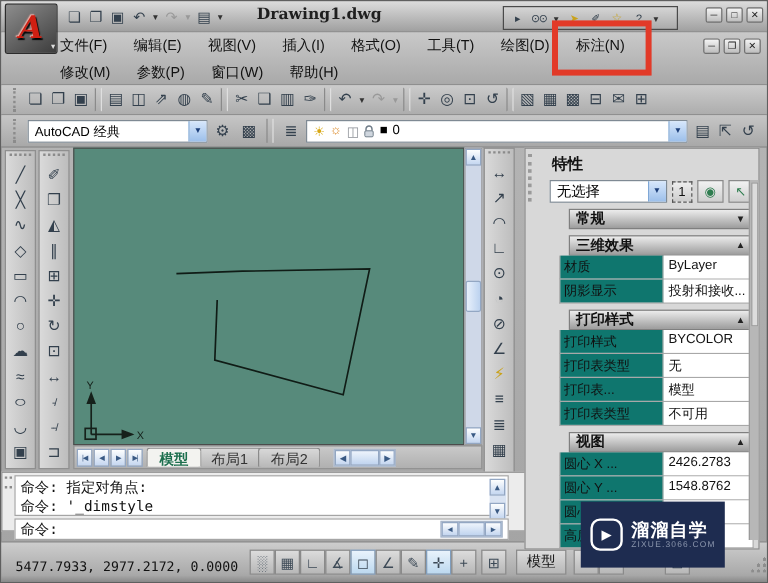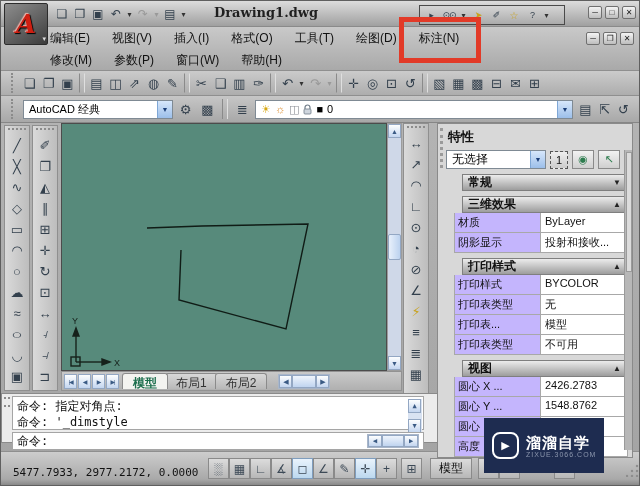--- a/index.html
+++ b/index.html
@@ -89,35 +89,35 @@
   .ltab.active{background:#f3f3f0;color:#1d6f4e;font-weight:bold;z-index:2;}
   .hscroll{margin-left:14px;display:flex;align-items:center;height:15px;background:#d9e3f2;border:1px solid #a9b6c9;}
   .hscroll .sb-btn{height:13px;}
   .hscroll .thumb{width:24px;height:13px;background:linear-gradient(#eef4fc,#c0d4ef);border:1px solid #93a7c3;}
 
   
   .dimtb{left:402px;top:122px;height:272px;}
 
   
   .palette{position:absolute;left:436px;top:122px;width:196px;height:335px;
-    background:#d8d8d8;border:1px solid #8a8a8a;z-index:10;padding:2px 4px 2px 8px;}
+    background:#d8d8d8;border:1px solid #8a8a8a;z-index:10;padding:2px 4px 2px 20px;}
   .pal-grip{position:absolute;left:2px;top:4px;width:4px;height:40px;border-left:3px dotted #9a9a9a;}
   .pal-title{font-weight:bold;font-size:13px;color:#111;padding:2px 0 4px 2px;}
   .pal-combo-row{display:flex;align-items:center;gap:4px;margin-bottom:0;}
   .selcombo{width:100px;}
   .pickadd{width:18px;height:18px;border:1px dashed #555;background:linear-gradient(#eee,#ccc);
     font-size:11px;display:flex;align-items:center;justify-content:center;color:#111;}
   .pal-btn{width:22px;height:19px;background:linear-gradient(#f2f2f2,#cfcfcf);border:1px solid #8a8a8a;
     display:flex;align-items:center;justify-content:center;font-size:11px;color:#2e7d4f;}
   .sec{height:17px;background:linear-gradient(#ececec,#9d9d9d);border:1px solid #7f7f7f;
     display:flex;align-items:center;justify-content:space-between;font-size:12px;font-weight:bold;
     color:#111;padding:0 6px 0 5px;margin-top:5px;margin-left:16px;}
   .sec .arr{font-size:8px;color:#222;}
   .prow{display:grid;grid-template-columns:86px 1fr;border:1px solid #a8a8a8;border-top:none;margin-left:8px;}
-  .prow .pl{background:#c4b5fd;font-size:11px;color:#111;padding:2px 3px;border-right:1px solid #a8a8a8;
+  .prow .pl{background:#0f766e;font-size:11px;color:#111;padding:2px 3px;border-right:1px solid #a8a8a8;
     white-space:nowrap;overflow:hidden;}
   .prow .pv{background:#fff;font-size:11px;color:#111;padding:2px 4px;white-space:nowrap;overflow:hidden;}
   .pal-scroll{position:absolute;right:0px;top:26px;width:8px;height:300px;background:#b7b7b7;
     border-left:1px solid #9a9a9a;}
   .pal-scroll .pthumb{width:6px;height:120px;margin:2px 0 0 1px;background:#dcdcdc;border:1px solid #9a9a9a;}
 
   
   .cmd{position:absolute;left:0;top:392px;width:438px;height:50px;background:#ececec;border:1px solid #8a8a8a;}
   .cmd-grip{position:absolute;left:2px;top:3px;width:6px;height:10px;border-top:2px dotted #8b8b8b;border-bottom:2px dotted #8b8b8b;}
   .cmd-hist{position:absolute;left:10px;top:2px;width:412px;height:34px;background:#fff;border:1px solid #a5a5a5;
@@ -193,20 +193,21 @@
     </div>
   </div>
 
   <div class="applogo">
     <span class="a">A</span>
     <span class="dd">▾</span>
   </div>
 
   <div class="menubar">
     <div class="menurow">
+      <span class="menuitem">文件(F)</span>
       <span class="menuitem">编辑(E)</span>
       <span class="menuitem">视图(V)</span>
       <span class="menuitem">插入(I)</span>
       <span class="menuitem">格式(O)</span>
       <span class="menuitem">工具(T)</span>
       <span class="menuitem">绘图(D)</span>
       <span class="menuitem">
         <span>标注(N)</span>
         <span class="hlbox"></span>
       </span>

